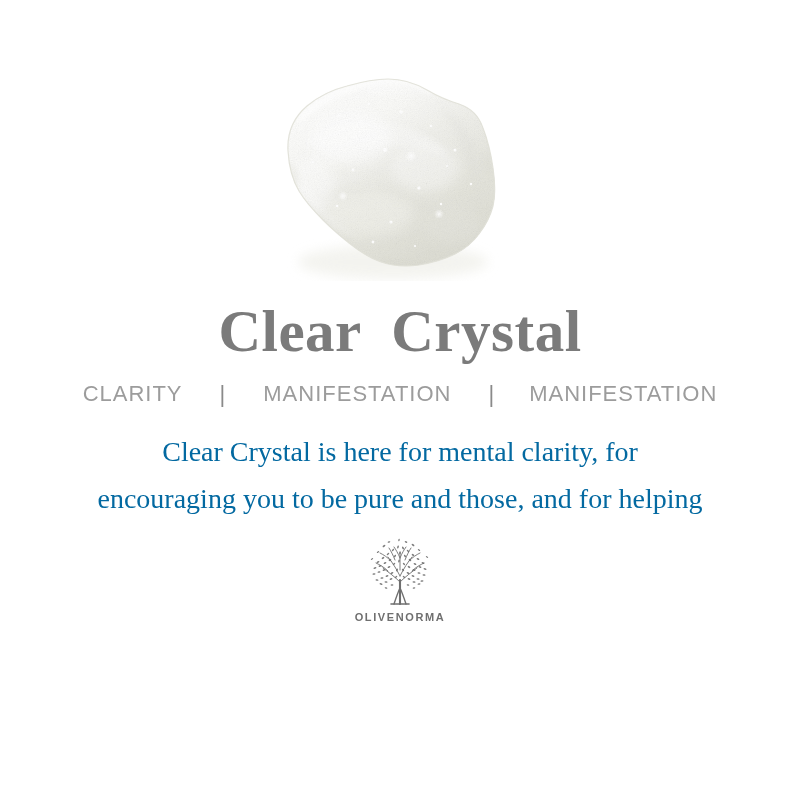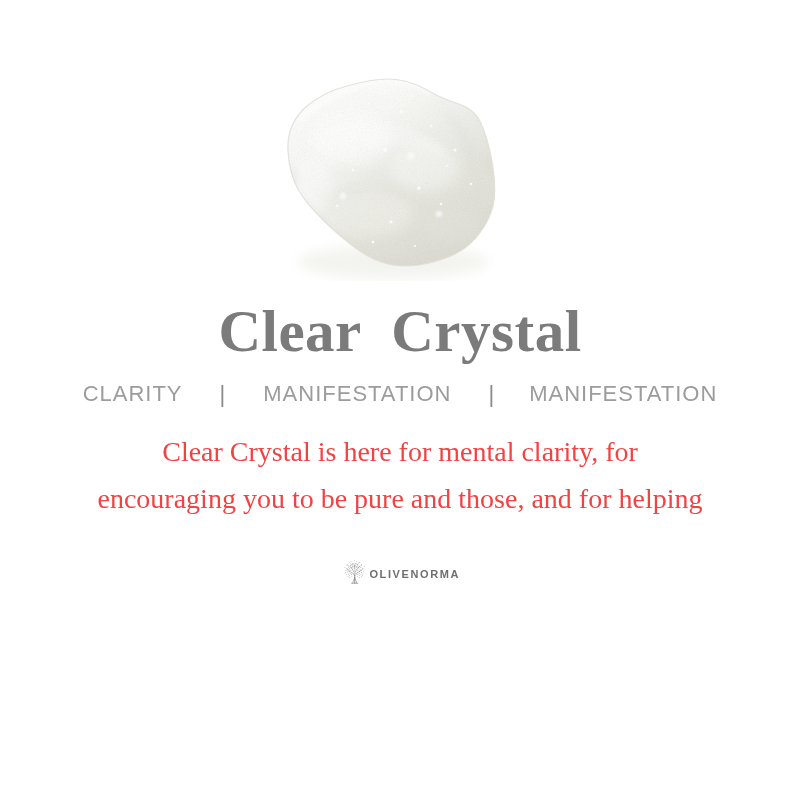--- a/index.html
+++ b/index.html
@@ -97,34 +97,35 @@
 
   
   .body-copy {
     margin: 0;
     padding: 0;
     margin-top: 22px;
     width: 720px;
     font-family: "Liberation Serif", serif;
     font-size: 28px;
     font-weight: 400;
-    color: #ef4444;
+    color: #0369a1;
     line-height: 47px;
     text-align: center;
   }
   .body-copy .ln {
     display: block;
     white-space: nowrap;
   }
 
   
   .logo {
     margin-top: 14px;
     width: 120px;
     display: flex;
+    flex-direction: column;
     align-items: center;
   }
   .logo-mark {
     display: block;
     width: 84px;
     height: 72px;
   }
   .logo-word {
     margin-top: 3px;
     font-family: "Liberation Sans", sans-serif;

